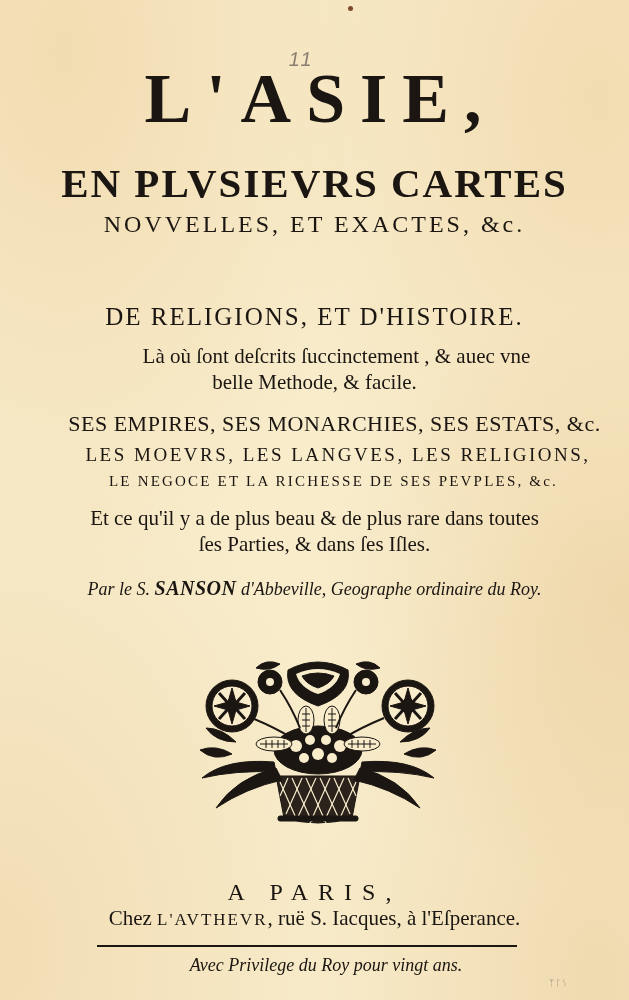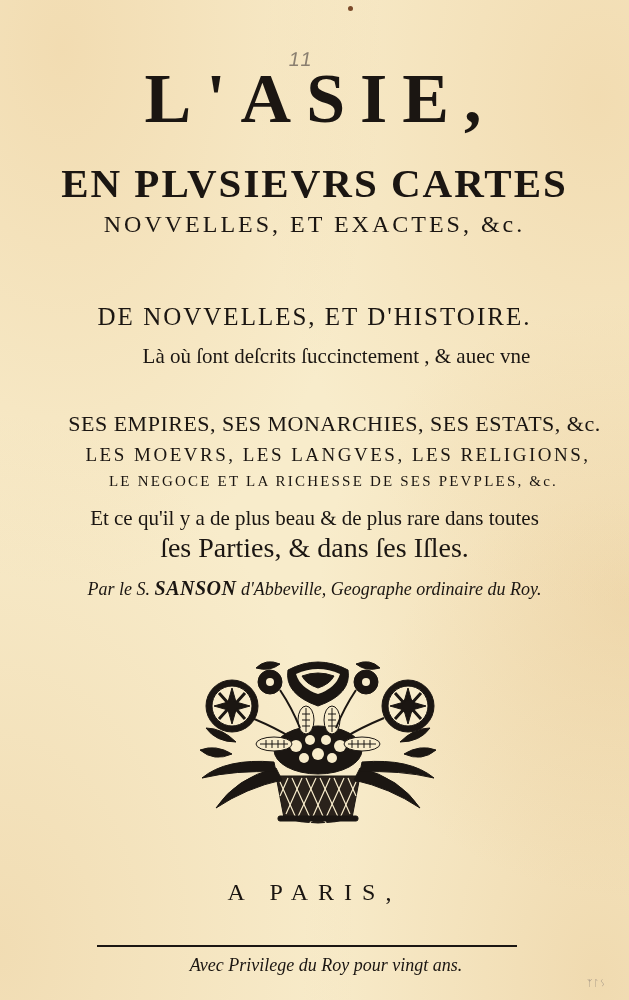--- a/index.html
+++ b/index.html
@@ -117,21 +117,21 @@
       line-height: 1;
       margin-left: 38px;
     }
     .rare-1 {
       top: 508px;
       font-size: 21px;
       line-height: 1;
     }
     .rare-2 {
       top: 534px;
-      font-size: 28px;
+      font-size: 21px;
       line-height: 1;
     }
     .author {
       top: 578px;
       font-size: 18px;
       font-style: italic;
       line-height: 1;
     }
     .author .big {
       font-size: 20px;
@@ -170,42 +170,43 @@
     }
     .privilege {
       top: 956px;
       font-size: 18px;
       font-style: italic;
       line-height: 1;
       margin-left: 23px;
     }
     .stamp {
       position: absolute;
-      left: 587px;
+      left: 549px;
       top: 978px;
       font-size: 9px;
       color: #9b8e80;
       font-family: "DejaVu Sans", sans-serif;
       letter-spacing: 1px;
     }
   </style>
 </head>
 <body>
 
 <div class="page">
 
   <div class="ink-spot"></div>
   <div class="pencil-mark">11</div>
 
   <div class="line title-main">L'ASIE,</div>
   <div class="line title-2">EN PLVSIEVRS CARTES</div>
   <div class="line title-3">NOVVELLES, ET EXACTES, &amp;c.</div>
-  <div class="line title-5">DE NOVVELLES, ET D'HISTOIRE.</div>
+  <div class="line title-5">DE RELIGIONS, ET D'HISTOIRE.</div>
 
   <div class="line desc-1">Là où ſont deſcrits ſuccinctement , &amp; auec vne</div>
+  <div class="line desc-2">belle Methode, &amp; facile.</div>
 
   <div class="line caps-1">SES EMPIRES, SES MONARCHIES, SES ESTATS, &amp;c.</div>
   <div class="line caps-2">LES MOEVRS, LES LANGVES, LES RELIGIONS,</div>
   <div class="line caps-3">LE NEGOCE ET LA RICHESSE DE SES PEVPLES, &amp;c.</div>
 
   <div class="line rare-1">Et ce qu'il y a de plus beau &amp; de plus rare dans toutes</div>
   <div class="line rare-2">ſes Parties, &amp; dans ſes Iſles.</div>
 
   <div class="line author">
     <span>Par le S. </span><span class="big">SANSON</span><span> d'Abbeville, Geographe ordinaire du Roy.</span>
@@ -295,17 +296,20 @@
       <g fill="none" stroke-width="2">
         <path d="M56 60 Q80 70 96 80"></path>
         <path d="M188 60 Q164 70 148 80"></path>
         <path d="M84 32 Q96 50 104 70"></path>
         <path d="M160 32 Q148 50 140 70"></path>
       </g>
     </g>
   </svg>
 
   <div class="line place">A PARIS,</div>
+  <div class="line publisher">
+    <span>Chez </span><span class="sc">L'AVTHEVR</span><span>, ruë S. Iacques, à l'Eſperance.</span>
+  </div>
   <div class="rule"></div>
   <div class="line privilege">Avec Privilege du Roy pour vingt ans.</div>
 
   <div class="stamp">ᛉᛚᛊ</div>
 </div>
 
 </body></html>

